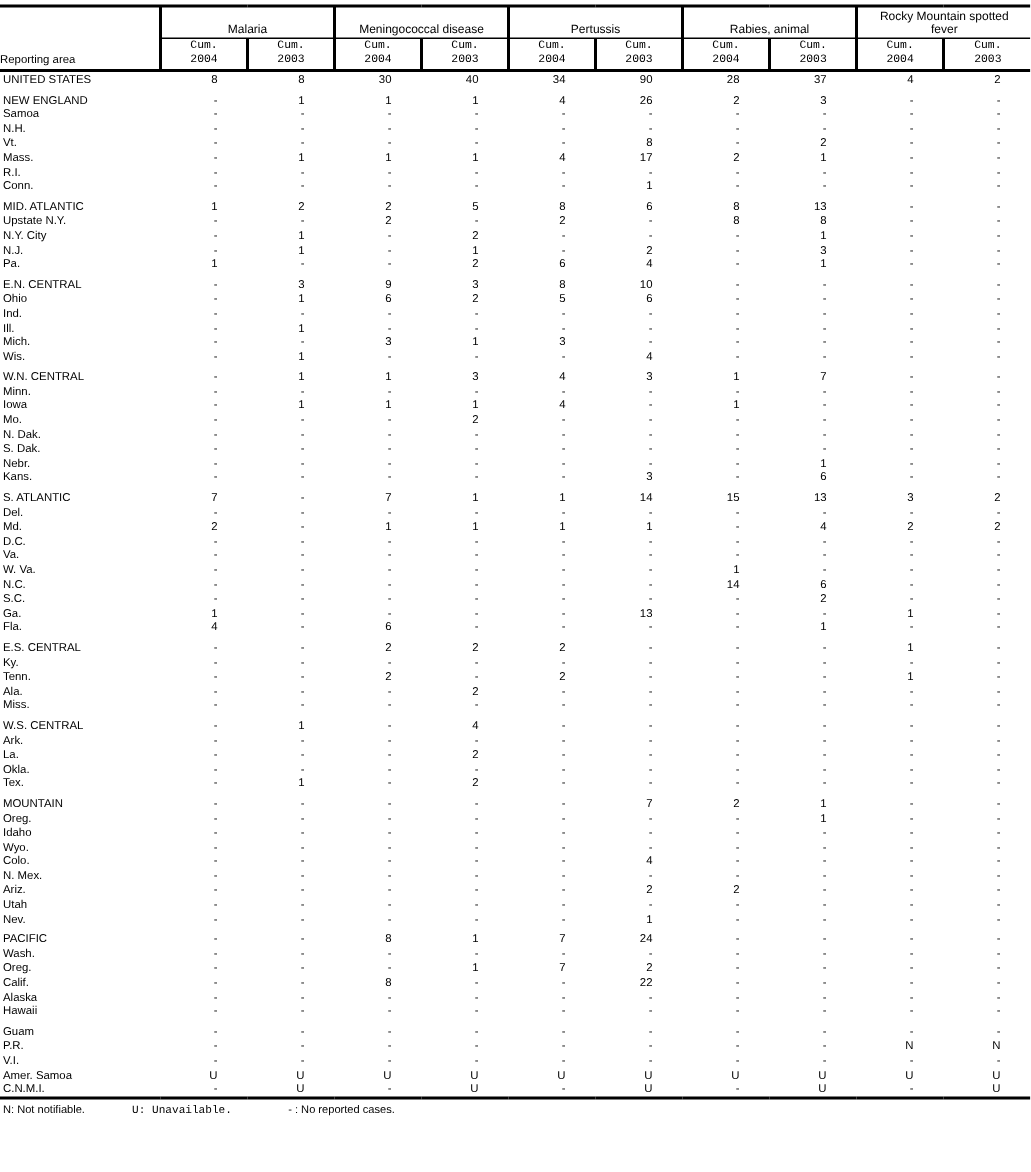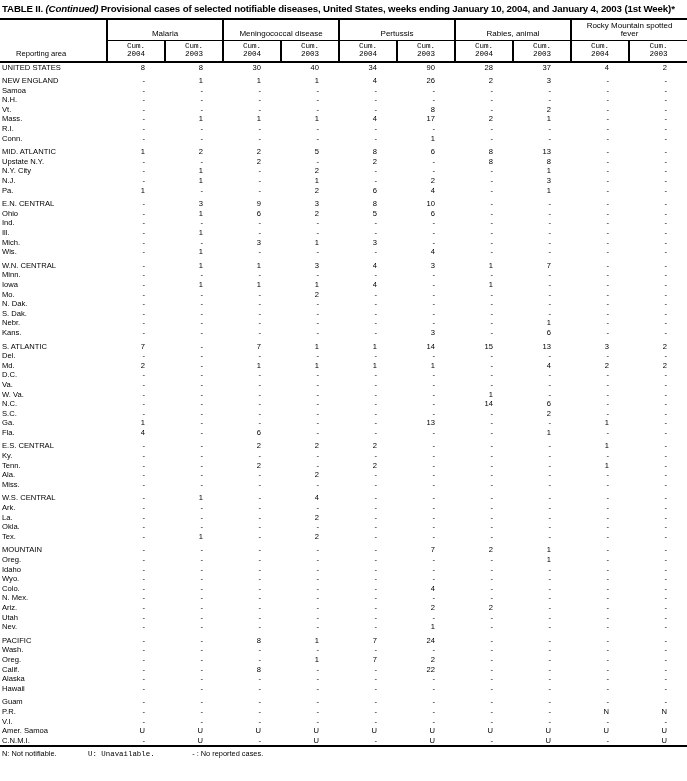--- a/index.html
+++ b/index.html
@@ -15,21 +15,21 @@
   .title .bi{font-style:italic;}
   table{
     border-collapse:collapse;table-layout:fixed;width:687px;
     border-top:2px solid #000;border-bottom:2.5px solid #000;
     margin-top:3px;
   }
   thead{border-bottom:2px solid #000;}
   th,td{padding:0;font-weight:normal;}
   th.area{
     text-align:left;vertical-align:bottom;
-    font-size:7.6px;line-height:8.4px;padding:0 0 2px 16px;margin-top:40px;
+    font-size:7.6px;line-height:8.4px;padding:0 0 2px 0;margin-top:40px;
   }
   th.group{
     border-left:2px solid #000;border-bottom:1px solid #000;
     vertical-align:bottom;text-align:center;
     font-size:8px;line-height:8.6px;padding:2px 0 1px;
   }
   th.group .gl{max-width:86px;margin:0 auto;}
   th.sub{
     border-left:2px solid #000;text-align:center;
     font-size:7.6px;line-height:8.4px;padding:1px 0 2px;font-family:Liberation Mono, monospace;
@@ -44,25 +44,20 @@
   }
   tr.spacer td{height:4px;line-height:4px;font-size:2px;padding:0;}
   .footnotes{padding:2px 2px 0 2px;font-size:7.4px;line-height:9.3px;}
   .legend .li1{display:inline-block;width:84px;}
   .legend .li2{display:inline-block;width:102px;font-family:Liberation Mono, monospace;}
 </style>
 </head>
 <body>
 
 <div class="page">
-  <div class="title">
-    <span>TABLE II.</span>
-    <span class="bi">(Continued)</span>
-    <span>Provisional cases of selected notifiable diseases, United States, weeks ending January 10, 2004, and January 4, 2003 (1st Week)*</span>
-  </div>
 
   <table>
     <colgroup id="colgroup">
         <col style="width: 107px;">
         <col style="width: 58px;">
         <col style="width: 58px;">
         <col style="width: 58px;">
         <col style="width: 58px;">
         <col style="width: 58px;">
         <col style="width: 58px;">

